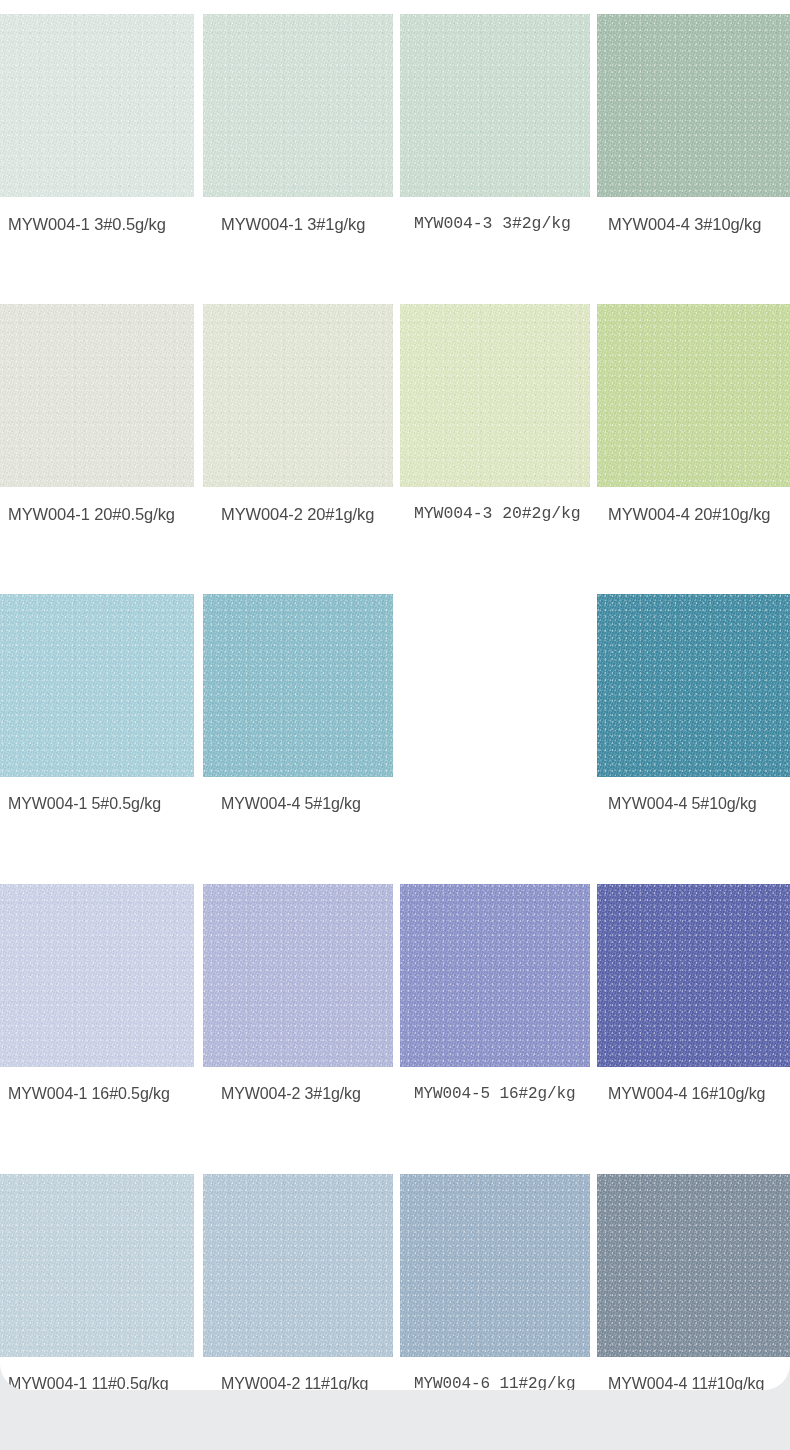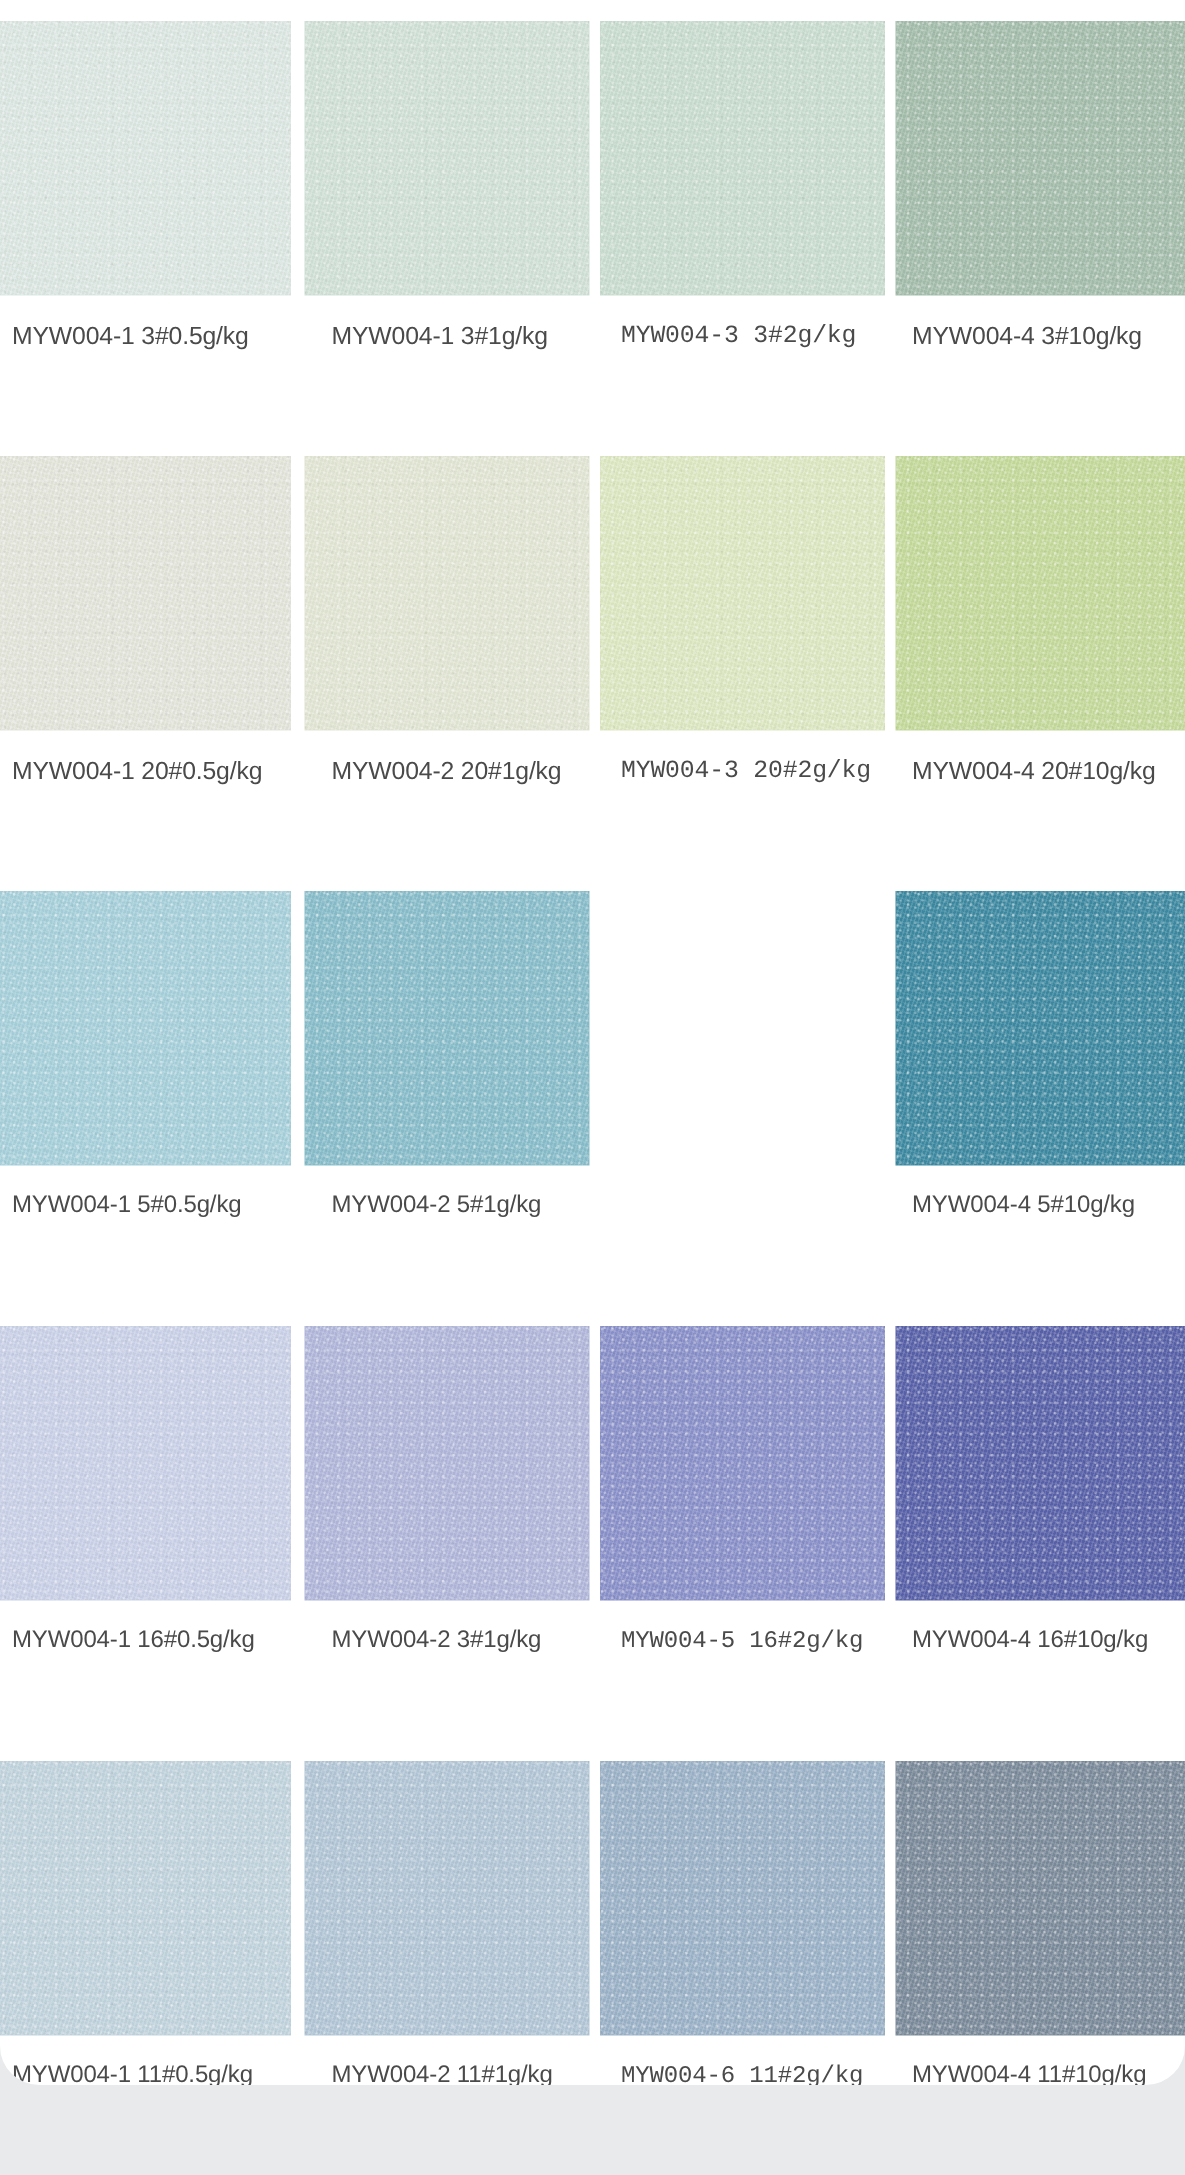--- a/index.html
+++ b/index.html
@@ -157,21 +157,21 @@
         </div>
       </div>
 
       <div class="swatch-row row-2">
         <div class="swatch-cell col-0">
           <div class="swatch-chip" style="background-color: rgb(168, 210, 221);"></div>
           <div class="swatch-label">MYW004-1 5#0.5g/kg</div>
         </div>
         <div class="swatch-cell col-1">
           <div class="swatch-chip" style="background-color: rgb(137, 191, 204);"></div>
-          <div class="swatch-label">MYW004-2 5#1g/kg</div>
+          <div class="swatch-label">MYW004-4 5#1g/kg</div>
         </div>
         <div class="swatch-cell col-3">
           <div class="swatch-chip" style="background-color: rgb(63, 139, 163);"></div>
           <div class="swatch-label">MYW004-4 5#10g/kg</div>
         </div>
       </div>
 
       <div class="swatch-row row-3">
         <div class="swatch-cell col-0">
           <div class="swatch-chip" style="background-color: rgb(204, 211, 234);"></div>

